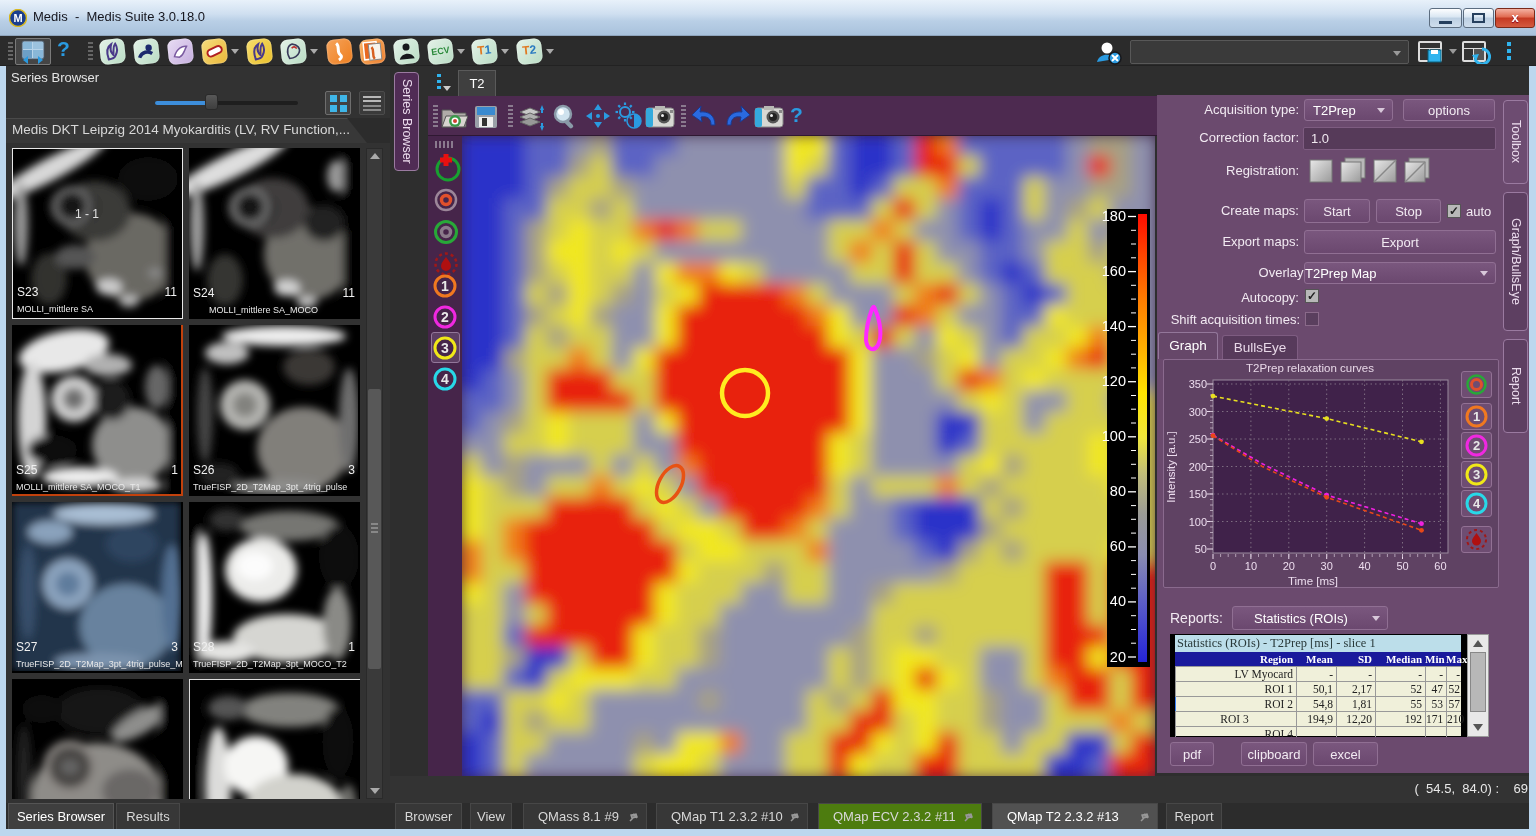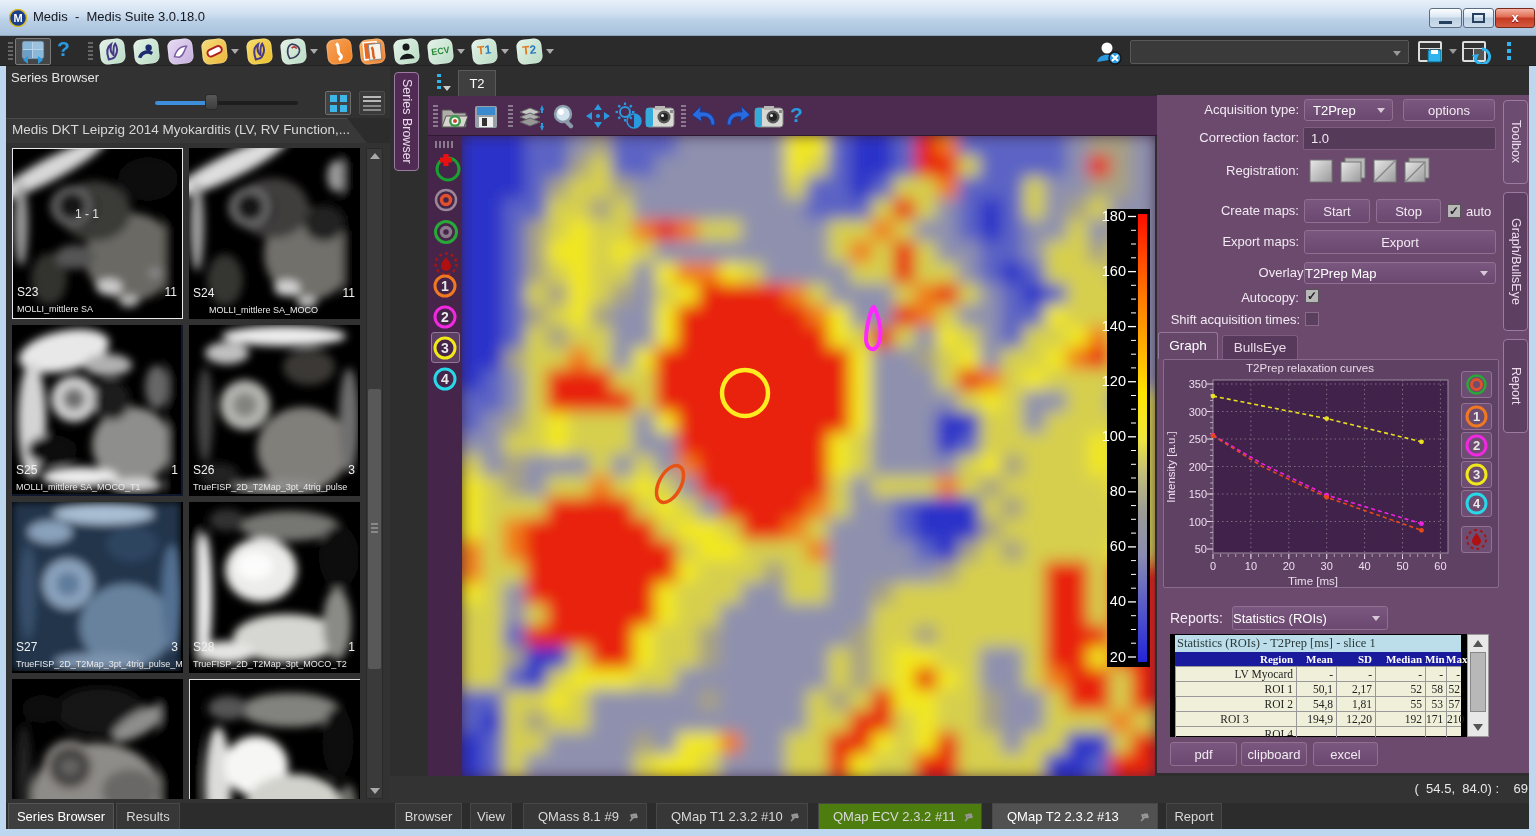--- a/index.html
+++ b/index.html
@@ -184,21 +184,21 @@
           <ellipse cx="148" cy="28" rx="10" ry="16" fill="#999"></ellipse>
           <ellipse cx="36" cy="132" rx="18" ry="26" fill="#343432"></ellipse>
           <rect x="154" y="0" width="15" height="169" fill="#000"></rect>
           <ellipse cx="135" cy="75" rx="20" ry="18" fill="#222"></ellipse>
         </g>
       </svg>
       <div class="abs" style="left:4px;bottom:19px;color:#f0f0f0;font-size:12px;">S24</div>
       <div class="abs" style="left:4px;bottom:4px;color:#e8e8e8;font-size:9px;padding-left:16px;">MOLLI_mittlere SA_MOCO</div>
       <div class="abs" style="right:5px;bottom:19px;color:#f0f0f0;font-size:12px;">11</div>
     </div>
-    <div class="abs" style="left:12px;top:325px;width:171px;height:171px;background:#0f172a;overflow:hidden;">
+    <div class="abs" style="left:12px;top:325px;width:171px;height:171px;background:#c2410c;overflow:hidden;">
       <svg width="169" height="169" style="position:absolute;left:0;top:0">
         <defs>
           <filter id="tb" x="-30%" y="-30%" width="160%" height="160%">
             <feGaussianBlur stdDeviation="4.5"></feGaussianBlur>
           </filter>
         </defs>
         <rect width="169" height="169" fill="#000"></rect>
         <g filter="url(#tb)">
           <ellipse cx="52" cy="26" rx="46" ry="20" fill="#e8e8e8" transform="rotate(-12 52 26)"></ellipse>
           <ellipse cx="20" cy="95" rx="14" ry="58" fill="#d4d4d4"></ellipse>
@@ -1255,21 +1255,21 @@
         <text x="14.5" y="17" font-size="13" font-weight="bold" fill="#e8e8e8" text-anchor="middle">4</text>
       </svg>
     </div>
     <div class="abs" style="left:1461px;top:526px;width:31px;height:27px;background:#6e4d72;border:1px solid #927194;border-radius:3px;">
       <svg width="29" height="25" style="position:absolute;left:0;top:0">
         <circle cx="14.5" cy="12.5" r="9.5" fill="none" stroke="#a01818" stroke-width="2" stroke-dasharray="3 3"></circle>
         <path d="M14.5 6 C17 9.5 19 11.5 19 14 a4.5 4.5 0 0 1 -9 0 C10 11.5 12 9.5 14.5 6 Z" fill="#b01010"></path>
       </svg>
     </div>
     <div class="abs lbl" style="left:1170px;top:610px;font-size:14px;">Reports:</div>
-    <div class="abs pcombo" style="left:1232px;top:606px;width:156px;height:24px;line-height:23px;padding-left:0;">Statistics (ROIs)<div class="carrow"></div></div>
+    <div class="abs pcombo" style="left:1232px;top:606px;width:156px;height:24px;line-height:23px;padding-left:21px;">Statistics (ROIs)<div class="carrow"></div></div>
     <div class="abs" style="left:1170px;top:634px;width:319px;height:103px;background:#000;overflow:hidden;">
       <div class="abs" style="left:5px;top:1px;width:286px;height:101px;background:#f0f0da;">
         <div class="abs" style="left:0;top:0;width:286px;height:17px;background:#bcdeea;color:#2a3a3a;font-size:12.5px;line-height:17px;padding-left:2px;font-family:'Liberation Serif',serif;white-space:nowrap;">Statistics (ROIs) - T2Prep [ms] - slice 1</div>
         <div class="abs" style="left:0;top:17px;width:286px;height:14px;background:#1a1a9c;"></div>
         <div class="abs" style="left:0px;top:17px;width:118px;height:14px;color:#fff;font-size:11px;font-weight:bold;text-align:right;line-height:14px;font-family:'Liberation Serif',serif;">Region</div>
         <div class="abs" style="left:121px;top:17px;width:37px;height:14px;color:#fff;font-size:11px;font-weight:bold;text-align:right;line-height:14px;font-family:'Liberation Serif',serif;">Mean</div>
         <div class="abs" style="left:161px;top:17px;width:36px;height:14px;color:#fff;font-size:11px;font-weight:bold;text-align:right;line-height:14px;font-family:'Liberation Serif',serif;">SD</div>
         <div class="abs" style="left:200px;top:17px;width:47px;height:14px;color:#fff;font-size:11px;font-weight:bold;text-align:right;line-height:14px;font-family:'Liberation Serif',serif;">Median</div>
         <div class="abs" style="left:250px;top:17px;width:18px;height:14px;color:#fff;font-size:11px;font-weight:bold;text-align:right;line-height:14px;font-family:'Liberation Serif',serif;">Min</div>
         <div class="abs" style="left:271px;top:17px;width:14px;height:14px;color:#fff;font-size:11px;font-weight:bold;text-align:right;line-height:14px;font-family:'Liberation Serif',serif;">Max</div>
@@ -1279,21 +1279,21 @@
           <div class="abs" style="left:161px;top:0;width:36px;height:15px;color:#222;font-size:11.5px;text-align:right;line-height:14px;font-family:'Liberation Serif',serif;border-left:1px solid #999;">-</div>
           <div class="abs" style="left:200px;top:0;width:47px;height:15px;color:#222;font-size:11.5px;text-align:right;line-height:14px;font-family:'Liberation Serif',serif;border-left:1px solid #999;">-</div>
           <div class="abs" style="left:250px;top:0;width:18px;height:15px;color:#222;font-size:11.5px;text-align:right;line-height:14px;font-family:'Liberation Serif',serif;border-left:1px solid #999;">-</div>
           <div class="abs" style="left:271px;top:0;width:14px;height:15px;color:#222;font-size:11.5px;text-align:right;line-height:14px;font-family:'Liberation Serif',serif;border-left:1px solid #999;">-</div>
         </div>
         <div class="abs" style="left:0;top:46px;width:286px;height:15px;border-top:1px solid #999;">
           <div class="abs" style="left:0px;top:0;width:118px;height:15px;color:#222;font-size:11.5px;text-align:right;line-height:14px;font-family:'Liberation Serif',serif;border-left:1px solid #999;">ROI 1</div>
           <div class="abs" style="left:121px;top:0;width:37px;height:15px;color:#222;font-size:11.5px;text-align:right;line-height:14px;font-family:'Liberation Serif',serif;border-left:1px solid #999;">50,1</div>
           <div class="abs" style="left:161px;top:0;width:36px;height:15px;color:#222;font-size:11.5px;text-align:right;line-height:14px;font-family:'Liberation Serif',serif;border-left:1px solid #999;">2,17</div>
           <div class="abs" style="left:200px;top:0;width:47px;height:15px;color:#222;font-size:11.5px;text-align:right;line-height:14px;font-family:'Liberation Serif',serif;border-left:1px solid #999;">52</div>
-          <div class="abs" style="left:250px;top:0;width:18px;height:15px;color:#222;font-size:11.5px;text-align:right;line-height:14px;font-family:'Liberation Serif',serif;border-left:1px solid #999;">58</div>
+          <div class="abs" style="left:250px;top:0;width:18px;height:15px;color:#222;font-size:11.5px;text-align:right;line-height:14px;font-family:'Liberation Serif',serif;border-left:1px solid #999;">47</div>
           <div class="abs" style="left:271px;top:0;width:14px;height:15px;color:#222;font-size:11.5px;text-align:right;line-height:14px;font-family:'Liberation Serif',serif;border-left:1px solid #999;">52</div>
         </div>
         <div class="abs" style="left:0;top:61px;width:286px;height:15px;border-top:1px solid #999;">
           <div class="abs" style="left:0px;top:0;width:118px;height:15px;color:#222;font-size:11.5px;text-align:right;line-height:14px;font-family:'Liberation Serif',serif;border-left:1px solid #3b82f6;">ROI 2</div>
           <div class="abs" style="left:121px;top:0;width:37px;height:15px;color:#222;font-size:11.5px;text-align:right;line-height:14px;font-family:'Liberation Serif',serif;border-left:1px solid #999;">54,8</div>
           <div class="abs" style="left:161px;top:0;width:36px;height:15px;color:#222;font-size:11.5px;text-align:right;line-height:14px;font-family:'Liberation Serif',serif;border-left:1px solid #999;">1,81</div>
           <div class="abs" style="left:200px;top:0;width:47px;height:15px;color:#222;font-size:11.5px;text-align:right;line-height:14px;font-family:'Liberation Serif',serif;border-left:1px solid #999;">55</div>
           <div class="abs" style="left:250px;top:0;width:18px;height:15px;color:#222;font-size:11.5px;text-align:right;line-height:14px;font-family:'Liberation Serif',serif;border-left:1px solid #999;">53</div>
           <div class="abs" style="left:271px;top:0;width:14px;height:15px;color:#222;font-size:11.5px;text-align:right;line-height:14px;font-family:'Liberation Serif',serif;border-left:1px solid #999;">57</div>
         </div>
@@ -1313,21 +1313,21 @@
           <div class="abs" style="left:250px;top:0;width:18px;height:15px;color:#222;font-size:11.5px;text-align:right;line-height:14px;font-family:'Liberation Serif',serif;border-left:1px solid #999;"></div>
           <div class="abs" style="left:271px;top:0;width:14px;height:15px;color:#222;font-size:11.5px;text-align:right;line-height:14px;font-family:'Liberation Serif',serif;border-left:1px solid #999;"></div>
         </div>
       </div>
       <div class="abs" style="left:297px;top:0;width:22px;height:103px;background:#e8e8e8;border:1px solid #999;">
 <div class="abs" style="left:5px;top:5px;width:0;height:0;border-left:5px solid transparent;border-right:5px solid transparent;border-bottom:7px solid #555;"></div>
 <div class="abs" style="left:5px;bottom:5px;width:0;height:0;border-left:5px solid transparent;border-right:5px solid transparent;border-top:7px solid #555;"></div>
 <div class="abs" style="left:2px;top:17px;width:16px;height:60px;background:#b8b8b8;border:1px solid #888;"></div>
       </div>
     </div>
-    <div class="abs pbtn" style="left:1170px;top:742px;width:67px;height:24px;line-height:23px;">pdf</div>
+    <div class="abs pbtn" style="left:1170px;top:742px;width:44px;height:24px;line-height:23px;">pdf</div>
     <div class="abs pbtn" style="left:1241px;top:742px;width:66px;height:24px;line-height:23px;">clipboard</div>
     <div class="abs pbtn" style="left:1313px;top:742px;width:65px;height:24px;line-height:23px;">excel</div>
     <div class="abs" style="left:1503px;top:100px;width:25px;height:84px;background:#6d4c71;border:1px solid #9a7aa0;border-radius:4px;writing-mode:vertical-rl;color:#ecdcee;font-size:12.5px;text-align:center;line-height:23px;white-space:nowrap;">Toolbox</div>
     <div class="abs" style="left:1503px;top:192px;width:25px;height:139px;background:#5d3f61;border:1px solid #9a7aa0;border-radius:4px;writing-mode:vertical-rl;color:#ecdcee;font-size:12.5px;text-align:center;line-height:23px;white-space:nowrap;">Graph/BullsEye</div>
     <div class="abs" style="left:1503px;top:339px;width:25px;height:94px;background:#5d3f61;border:1px solid #9a7aa0;border-radius:4px;writing-mode:vertical-rl;color:#ecdcee;font-size:12.5px;text-align:center;line-height:23px;white-space:nowrap;">Report</div>
     <div class="abs" style="left:390px;top:776px;width:1146px;height:27px;background:#333333;"></div>
     <div class="abs" style="left:1290px;top:781px;width:238px;text-align:right;color:#e8e8e8;font-size:13px;">(&nbsp; 54.5,&nbsp; 84.0) :&nbsp;&nbsp;&nbsp; 69</div>
     <div class="abs" style="left:0;top:803px;width:1536px;height:26px;background:#2c2c2c;"></div>
     <div class="abs" style="left:8px;top:803px;width:106px;height:26px;background:#373737;border:1px solid #474747;border-bottom:none;color:#d8d8d8;font-size:13px;text-align:center;line-height:25px;">Series Browser</div>
     <div class="abs" style="left:8px;top:803px;width:106px;height:26px;background:#3f3f3f;border:1px solid #555;border-bottom:none;color:#fff;font-size:13px;text-align:center;line-height:25px;">Series Browser</div>

